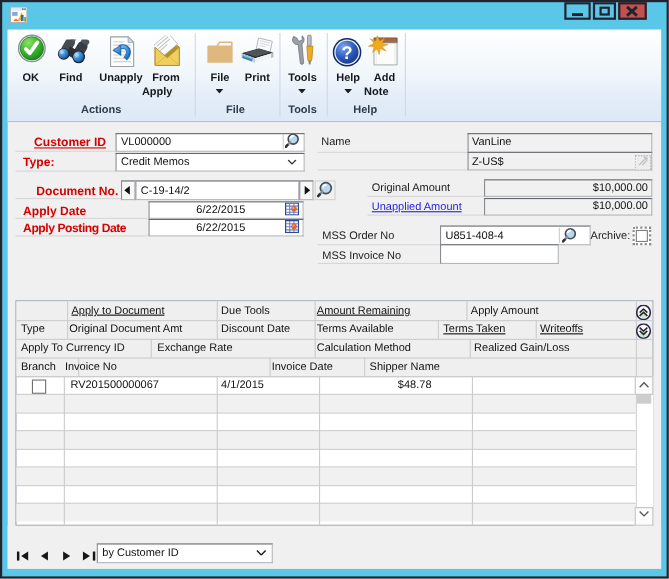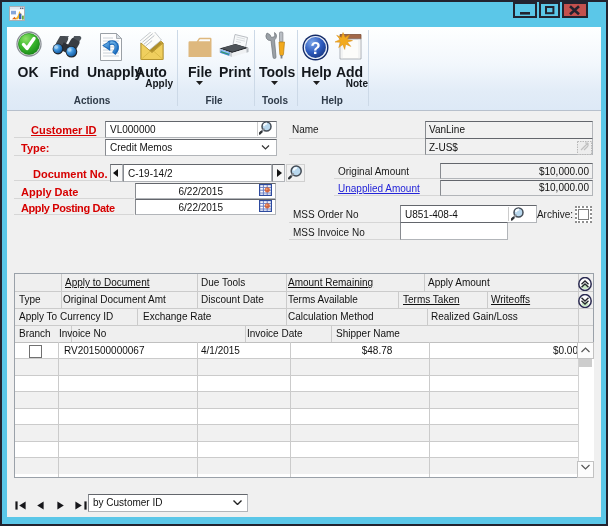--- a/index.html
+++ b/index.html
@@ -13,22 +13,22 @@
          font-size:13px;letter-spacing:0.1px;text-align:center;line-height:22px;}
   
   .cap{position:absolute;top:2px;height:16px;border:2px solid #23232f;box-sizing:border-box;background:#5bc7e8;}
   #bmin{left:513px;width:24px;}
   #bmax{left:539px;width:21px;}
   #bclose{left:562px;width:26px;background:#c4514e;}
   
   #tb{position:absolute;left:7px;top:27px;width:594px;height:83px;
       background:linear-gradient(#feffff,#f2f7fc 45%,#e2ecf7 78%,#dde9f6);border-bottom:1px solid #b7c0cc;}
   .tsep{position:absolute;top:3px;height:76px;width:1px;background:#ccd9e7;}
-  .tlbl{position:absolute;top:39px;height:12px;font-size:14px;font-weight:bold;color:#14181d;text-align:center;line-height:12px;}
-  .tlbl2{position:absolute;top:51px;height:12px;font-size:10px;font-weight:bold;color:#14181d;text-align:right;line-height:12px;}
+  .tlbl{position:absolute;top:39px;height:12px;font-size:10px;font-weight:bold;color:#14181d;text-align:center;line-height:12px;}
+  .tlbl2{position:absolute;top:51px;height:12px;font-size:10px;font-weight:bold;color:#14181d;text-align:left;line-height:12px;}
   .tdrop{position:absolute;top:54px;width:7px;height:4px;}
   .tgrp{position:absolute;top:68px;height:12px;font-size:10px;font-weight:bold;color:#2e3a48;text-align:center;line-height:12px;}
   .ticon{position:absolute;}
   
   .rlbl{position:absolute;font-size:11px;font-weight:bold;color:#d60000;height:12px;line-height:12px;}
   .blbl{position:absolute;font-size:10px;color:#1a1a1a;height:12px;line-height:12px;}
   .link{color:#2424d8;text-decoration:underline;}
   .fld{position:absolute;background:#fff;border:1px solid;border-color:#63666c #b2b5b9 #b2b5b9 #888b90;box-sizing:border-box;
        font-size:10px;color:#111;}
   .ro{background:#f1f1f1;}
@@ -141,21 +141,21 @@
    <svg class="ticon" style="left:133px;top:5px" width="24" height="29" viewBox="0 0 24 29">
      <path d="M1 11 L12 1 L23 11 L23 27.5 L1 27.5 Z" fill="#caa63c" stroke="#a8861f" stroke-width="0.8"></path>
      <path d="M2.5 11.5 L12 3 L21.5 11.5 L12 20 Z" fill="#b08f28"></path>
      <g transform="rotate(-40 12 10)">
        <rect x="2.5" y="1.5" width="18" height="13" fill="#fcfcfa" stroke="#b5bac0" stroke-width="0.7"></rect>
        <path d="M4.5 4 H18 M4.5 6.5 H18 M4.5 9 H13" stroke="#b9bfc6" stroke-width="0.9"></path>
      </g>
      <path d="M1 11 L12 20.5 L23 11 L23 27.5 L1 27.5 Z" fill="#f0cf5e" stroke="#b2922e" stroke-width="0.9"></path>
      <path d="M1.5 27 L10 19.5 M22.5 27 L14 19.5" stroke="#d9b945" stroke-width="0.9"></path>
    </svg>
-   <div class="tlbl" style="left:122px;width:44px">Auto</div>
+   <div class="tlbl" style="left:122px;width:44px">From</div>
    <div class="tlbl2" style="left:122px;width:44px">Apply</div>
 
    <svg class="ticon" style="left:180px;top:10px" width="26" height="21" viewBox="0 0 26 21">
      <path d="M1.5 20 L1.5 5.5 Q1.5 4.3 2.7 4.3 L9.8 4.3 L11.8 1.2 Q12.1 0.8 12.6 0.8 L23.3 0.8 Q24.5 0.8 24.5 2 L24.5 20 Z" fill="#deb87e"></path>
      <path d="M12.9 2.2 L23 2.2 L23 4.3 L11.5 4.3 Z" fill="#fbfcfd"></path>
    </svg>
    <div class="tlbl" style="left:178px;width:30px">File</div>
    <svg class="tdrop" style="left:189px" viewBox="0 0 7 4">
         <path d="M0 0 H7 L3.5 4 Z" fill="#1e1e1e"></path>
       </svg>
@@ -382,21 +382,20 @@
 
    <div class="vline" style="left:43px;top:68px;height:135px"></div>
    <div class="vline" style="left:182px;top:68px;height:135px"></div>
    <div class="vline" style="left:275px;top:68px;height:135px"></div>
    <div class="vline" style="left:414px;top:68px;height:135px"></div>
 
    <div class="a" style="left:14px;top:71px;width:13px;height:13px;background:#fff;border:1px solid #707070;box-sizing:border-box"></div>
    <div class="gtxt" style="left:49px;top:71px">RV201500000067</div>
    <div class="gtxt" style="left:186px;top:71px">4/1/2015</div>
    <div class="gtxt" style="left:314px;top:71px;width:96px;text-align:center">$48.78</div>
-   <div class="gtxt" style="left:453px;top:71px;width:110px;text-align:right">$0.00</div>
 
    <div id="sb"></div>
    <div class="sbtn" style="top:68px"></div>
    <svg class="a" style="left:566px;top:73px" width="9" height="6" viewBox="0 0 9 6">
         <path d="M0.5 5 L4.5 1 L8.5 5" fill="none" stroke="#555" stroke-width="1.2"></path>
       </svg>
    <div class="a" style="left:564px;top:85px;width:13px;height:8px;background:#cdcdcd"></div>
    <div class="sbtn" style="top:187px"></div>
    <svg class="a" style="left:566px;top:190px" width="9" height="6" viewBox="0 0 9 6">
         <path d="M0.5 1 L4.5 5 L8.5 1" fill="none" stroke="#555" stroke-width="1.2"></path>

